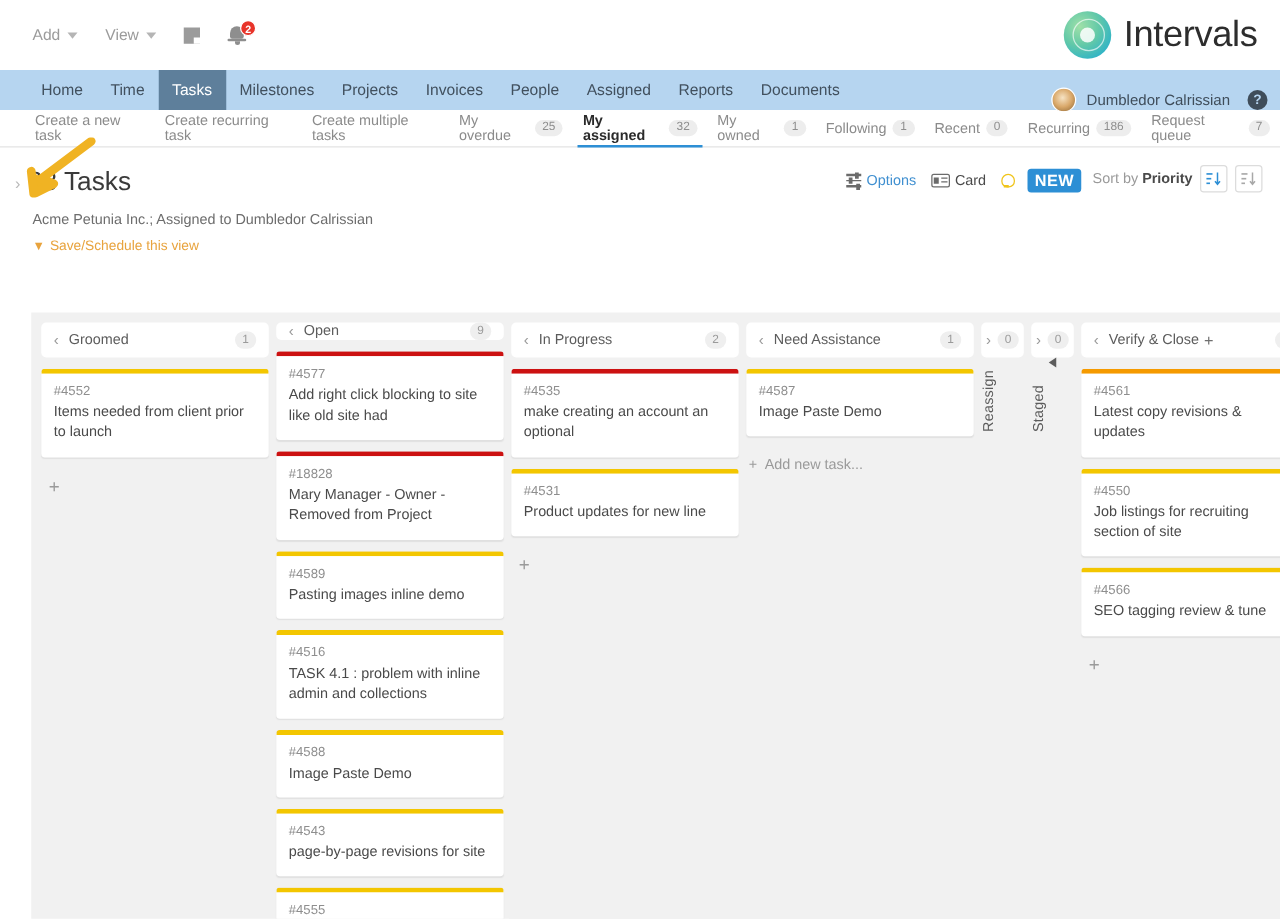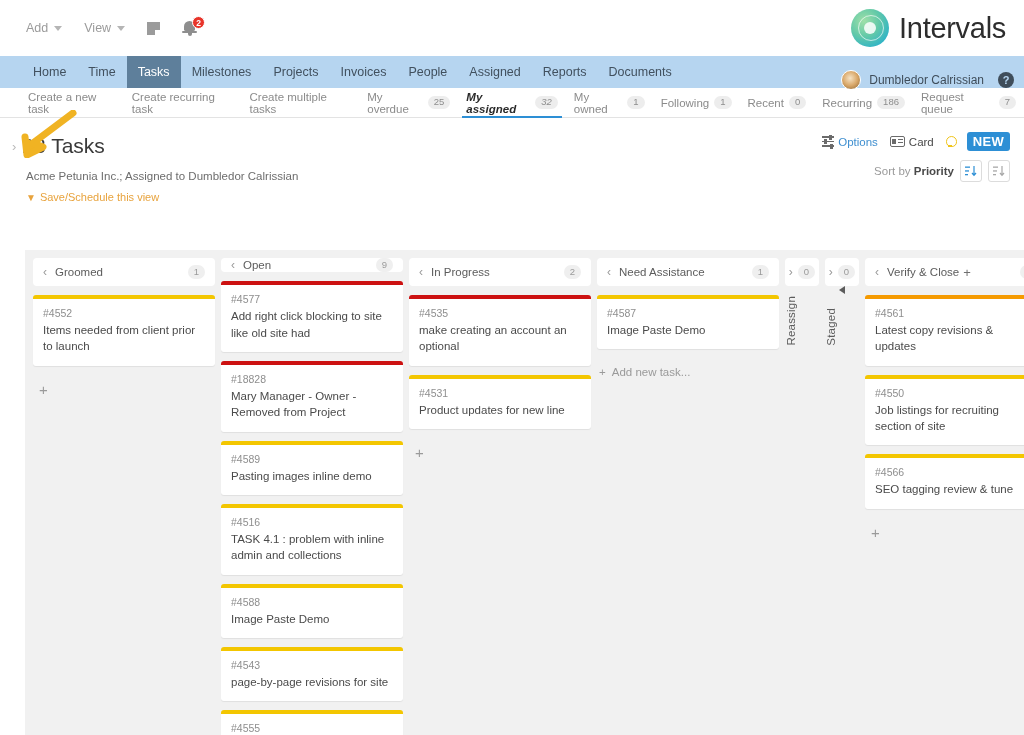--- a/index.html
+++ b/index.html
@@ -137,21 +137,21 @@
     display: flex; align-items: stretch;
     padding-left: 20px;
   }
   .sub-item {
     font-size: 11.5px; color: #8b8b8b;
     padding: 0 8px;
     display: flex; align-items: center; gap: 5px;
     cursor: pointer; user-select: none;
     position: relative;
   }
-  .sub-item.active { color: #2a2a2a; font-weight: bold; font-style: italic; }
+  .sub-item.active { color: #2a2a2a; font-weight: bold; }
   .sub-item.active::after {
     content:""; position:absolute; left:4px; right:4px; bottom:-1px;
     height: 2.5px; background: #2d8fd5;
   }
   .pill {
     background: #ededed; color: #8e8e8e;
     border-radius: 9px; font-size: 9.5px; font-weight: normal;
     padding: 1.5px 6px; line-height: 1.1;
   }
 
@@ -172,21 +172,21 @@
   
   .arrow-anno {
     position: absolute; left: 16px; top: -8px;
     width: 62px; height: 48px;
     pointer-events: none;
   }
 
   
   .opts {
     position: absolute; right: 14px; top: 14px;
-    display: flex; flex-direction: column; align-items: flex-end; gap: 9px;
+    display: flex; flex-direction: row; align-items: flex-end; gap: 9px;
   }
   .opts-line1 { display: flex; align-items: center; gap: 12px; }
   .opt-link {
     font-size: 11.5px; color: #3f8fd0;
     display: flex; align-items: center; gap: 4px; cursor: pointer;
   }
   .slider-ico { display:inline-block; width:12px; height:11px; position:relative; }
   .slider-ico i { position:absolute; left:0; width:12px; height:1.6px; background:#6b6b6b; }
   .slider-ico i:nth-child(1){top:0}
   .slider-ico i:nth-child(2){top:4.5px}

